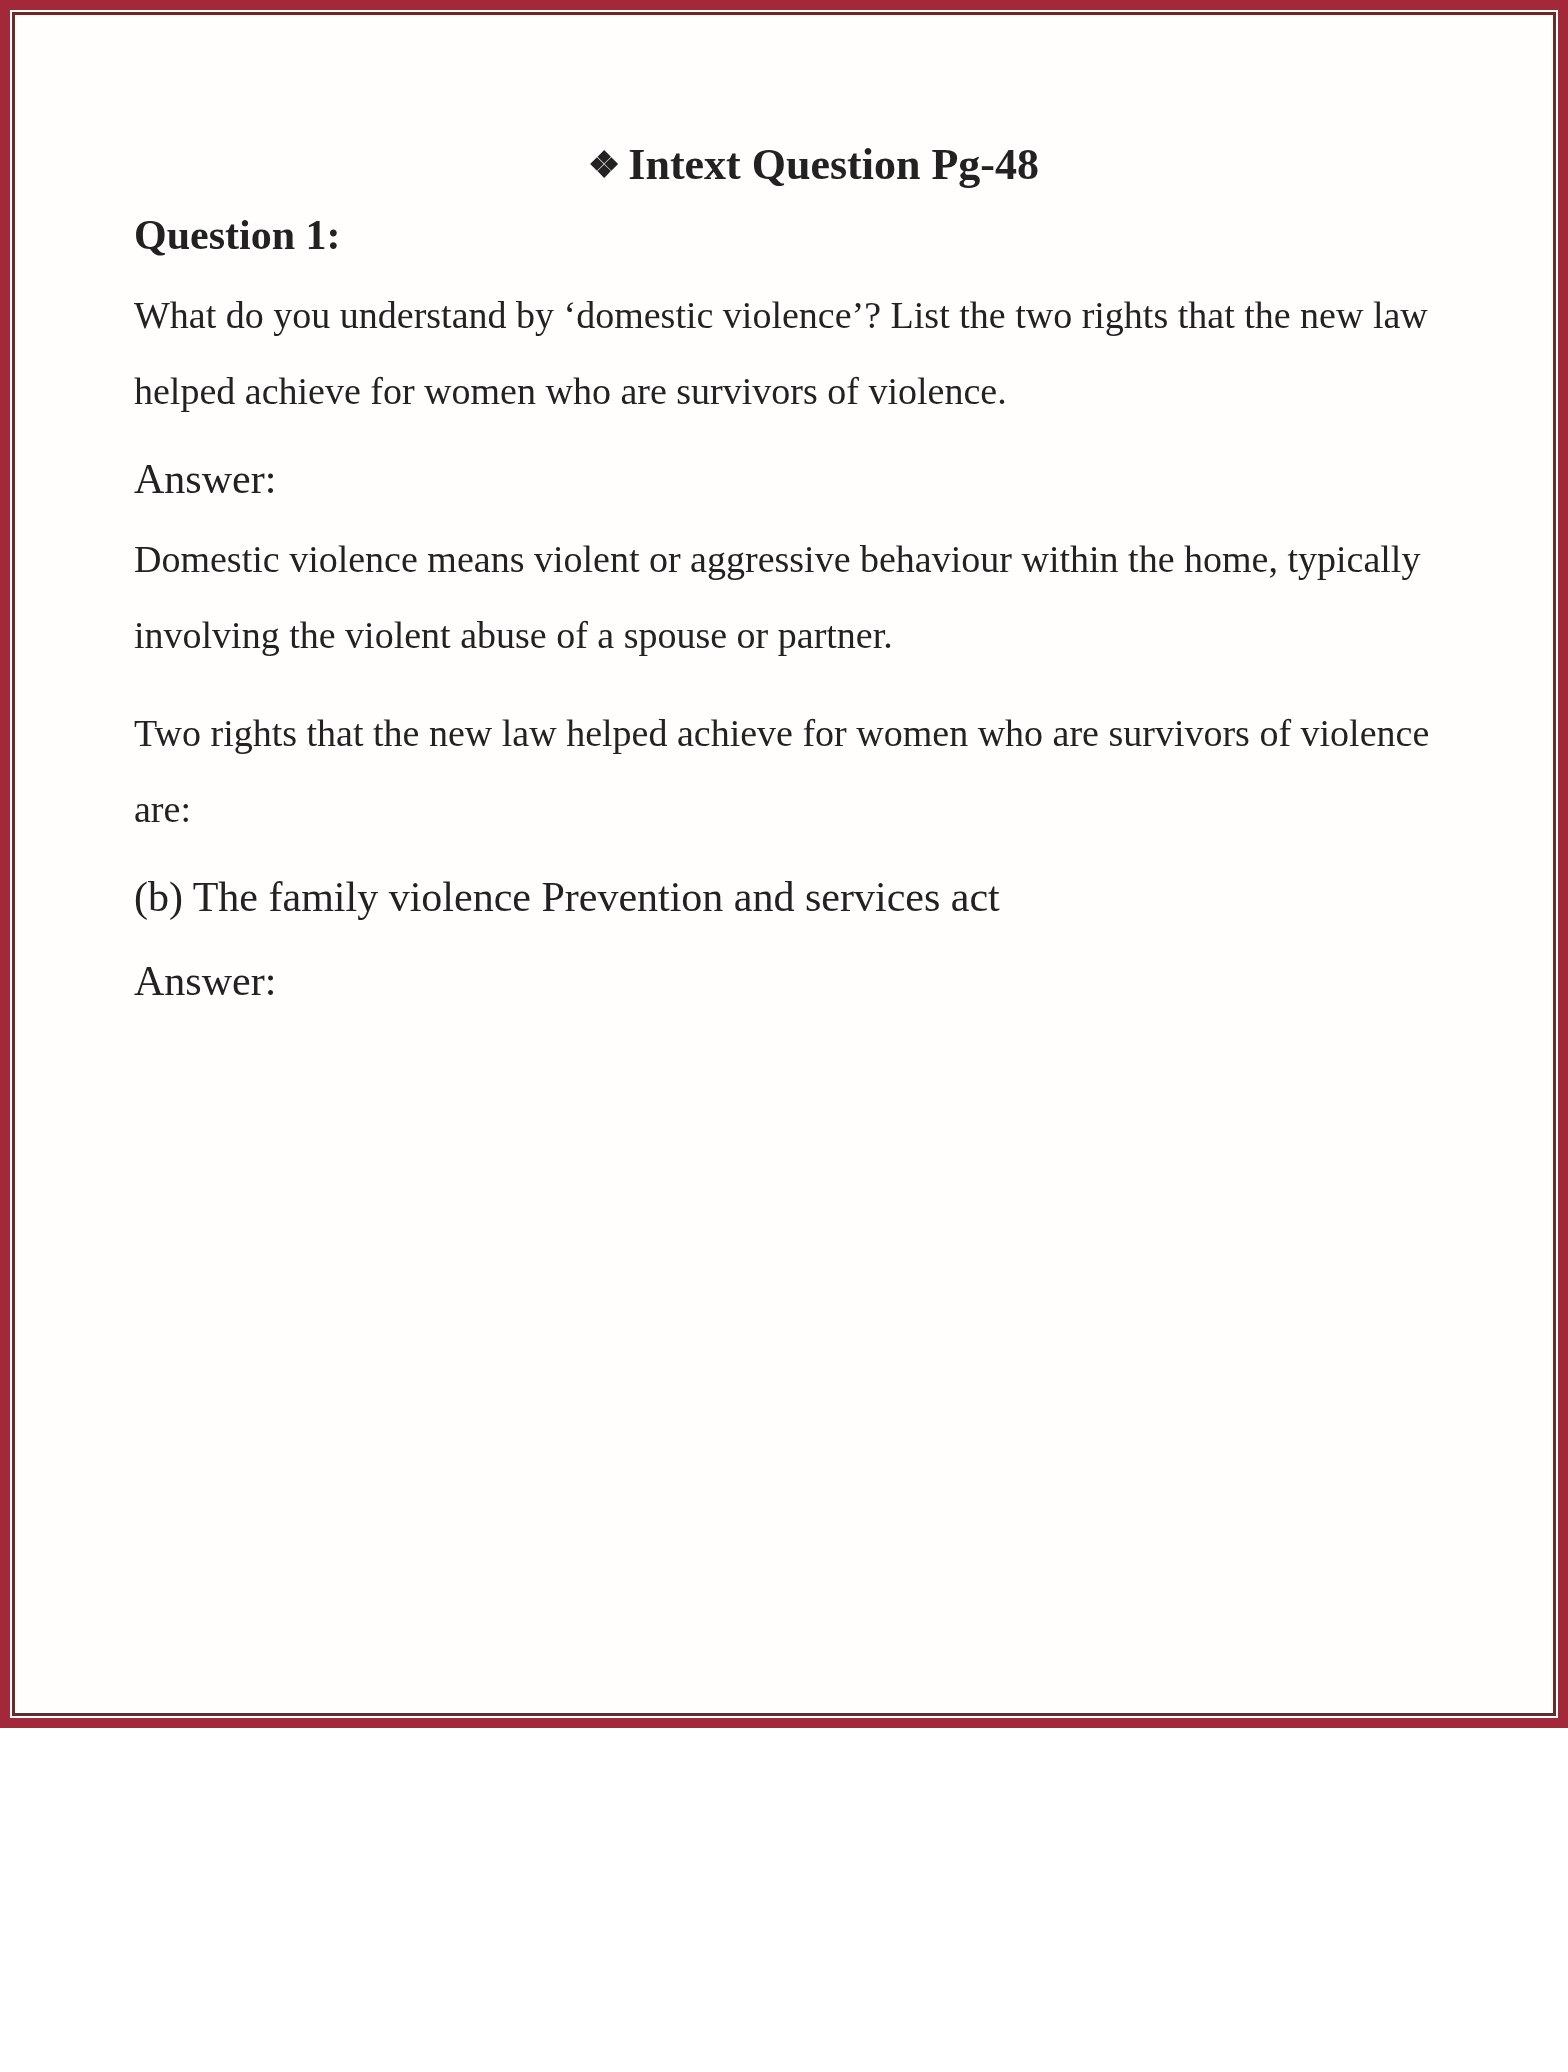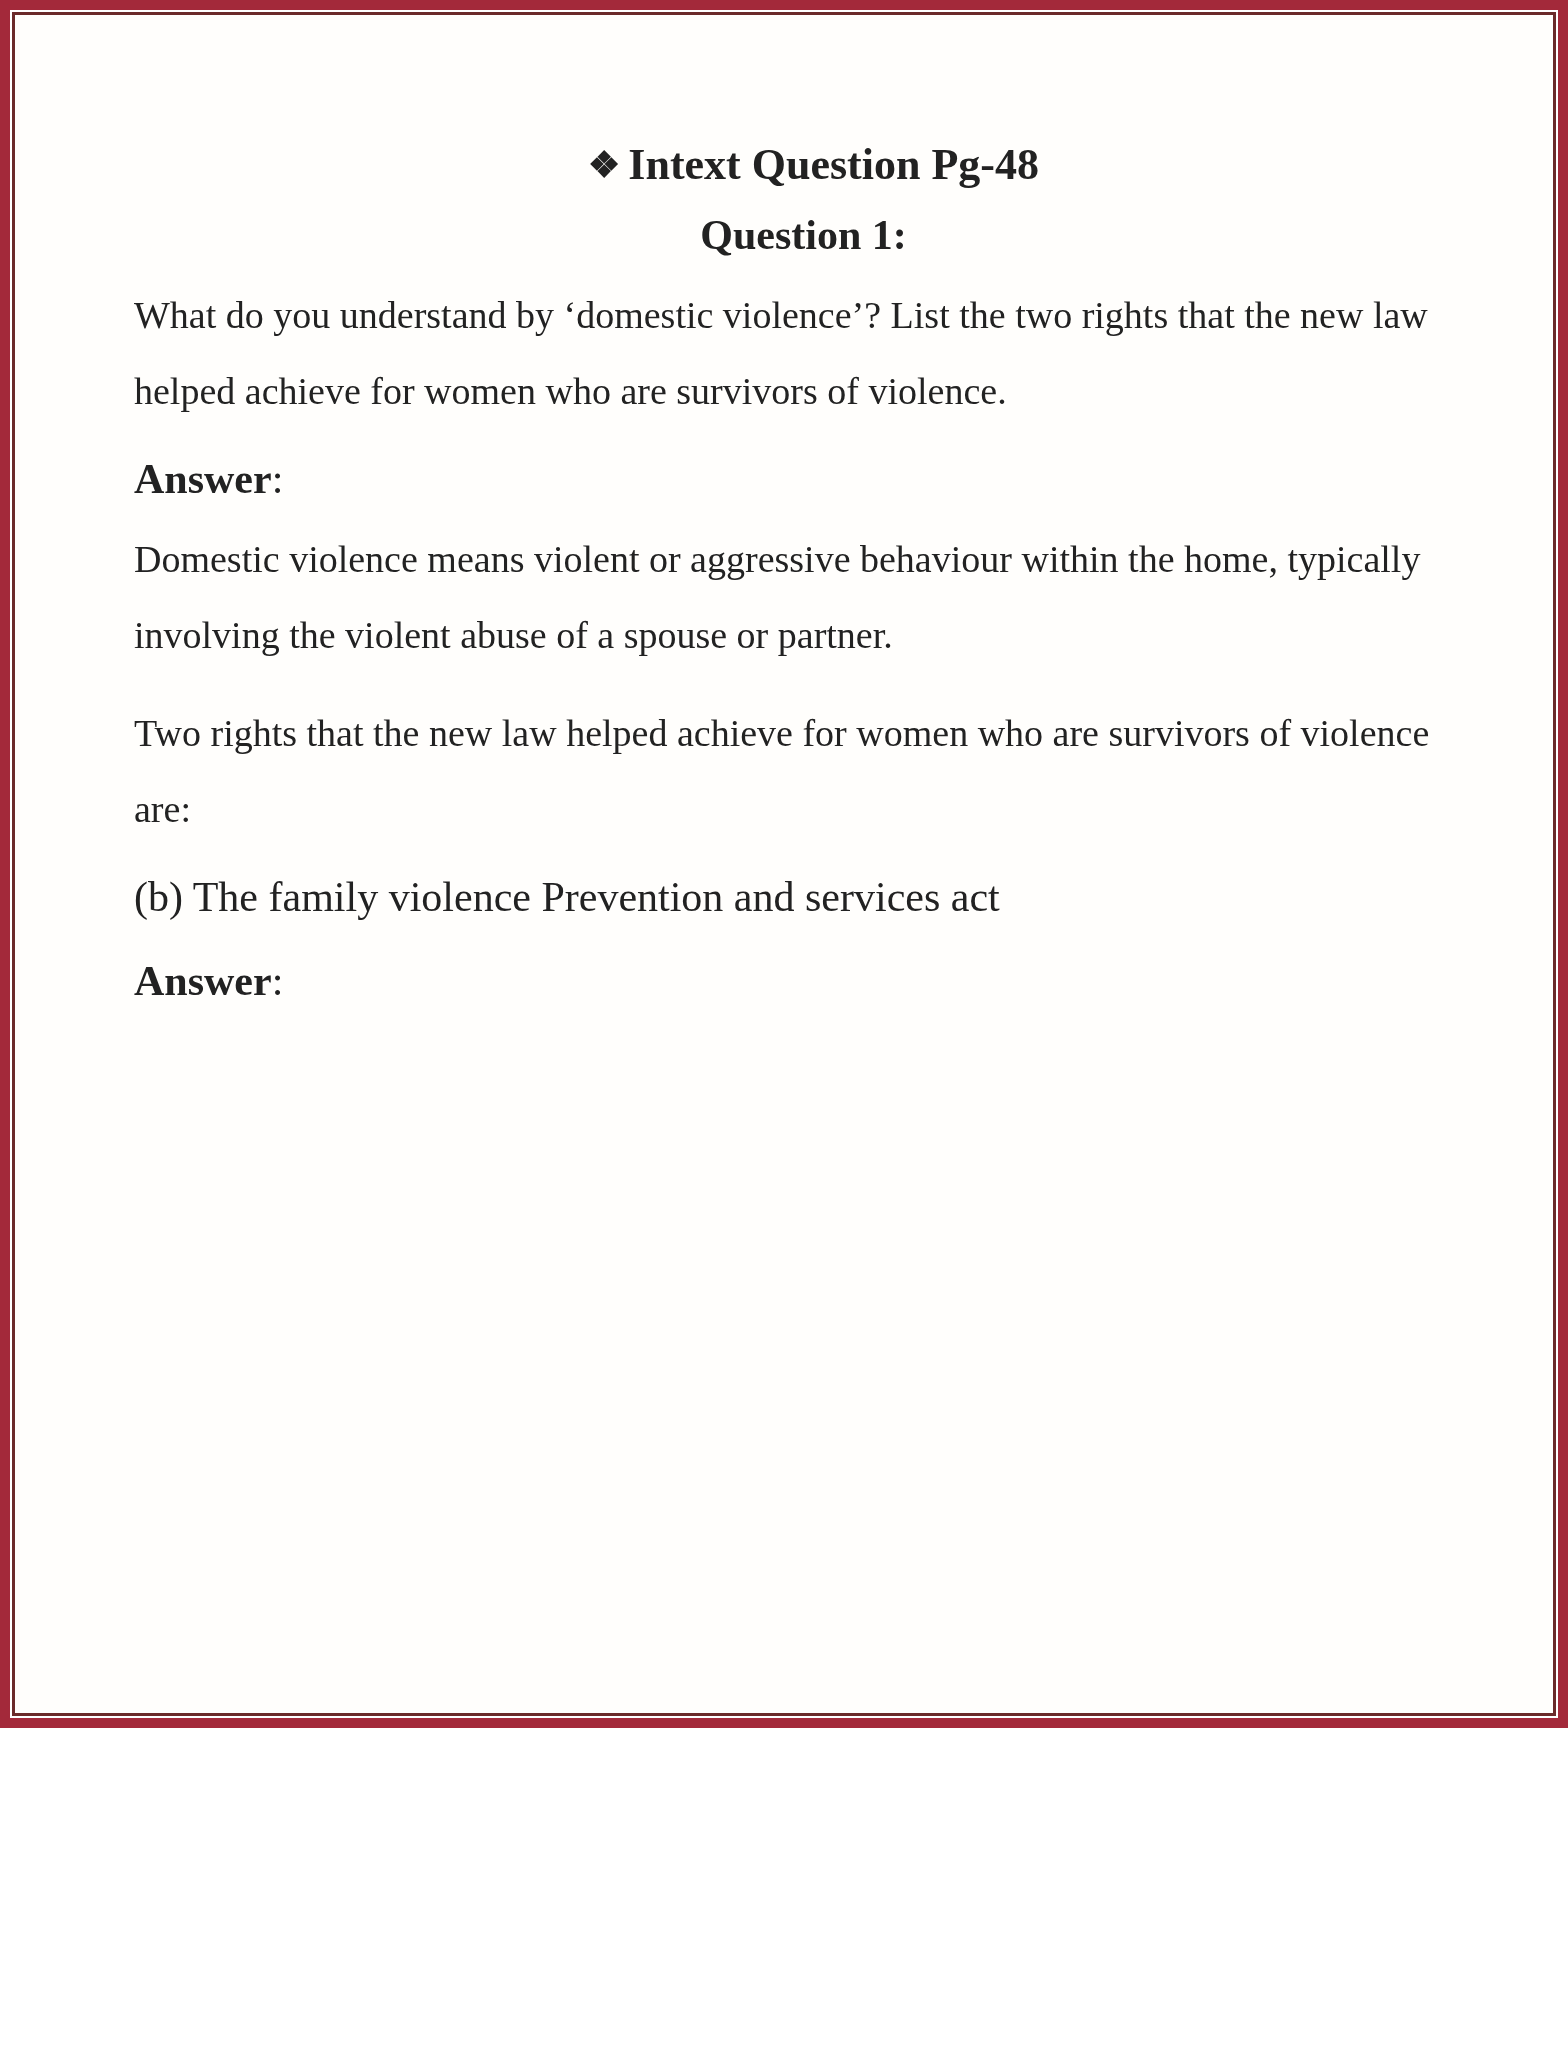--- a/index.html
+++ b/index.html
@@ -51,33 +51,32 @@
     .heading .bullet {
       font-size: 36px;
       margin-right: 8px;
       vertical-align: 2px;
     }
     .q-label {
       font-weight: bold;
       font-size: 42px;
       line-height: 56px;
       margin: 0 0 14px 0;
-      text-align: center;
     }
     .para {
       font-size: 38px;
       line-height: 76px;
       margin: 0 0 22px 0;
     }
     .ans-label {
       font-size: 42px;
       line-height: 56px;
       margin: 0 0 14px 0;
     }
-    .ans-label .bold { font-weight: bold; }
+    .ans-label .bold { font-weight: normal; }
     .list-item {
       font-size: 42px;
       line-height: 56px;
       margin: 0 0 28px 0;
     }
   </style>
 </head>
 <body>
 
 <div class="page">

